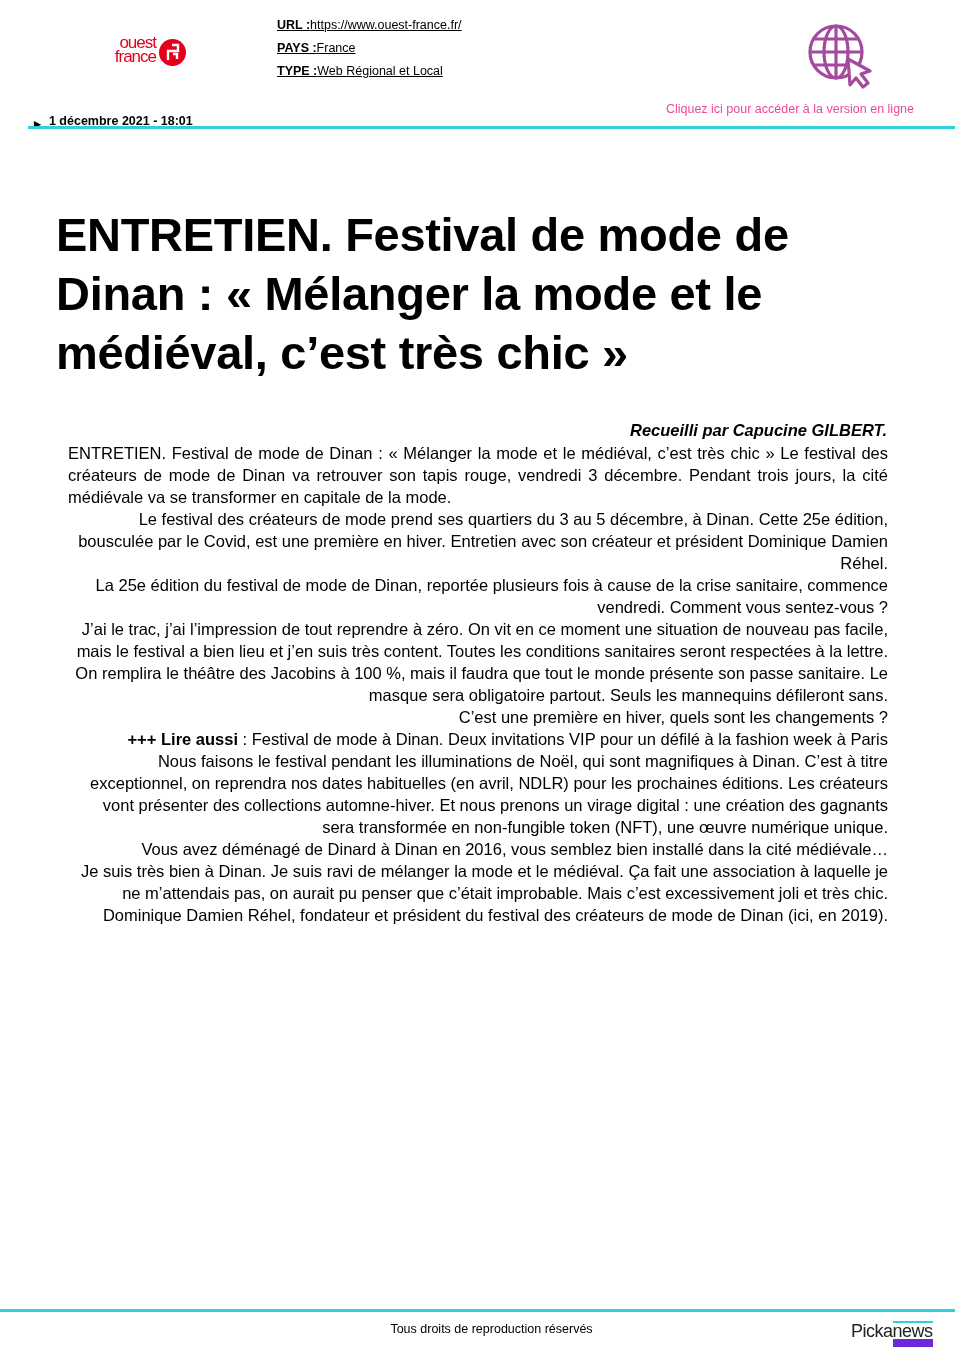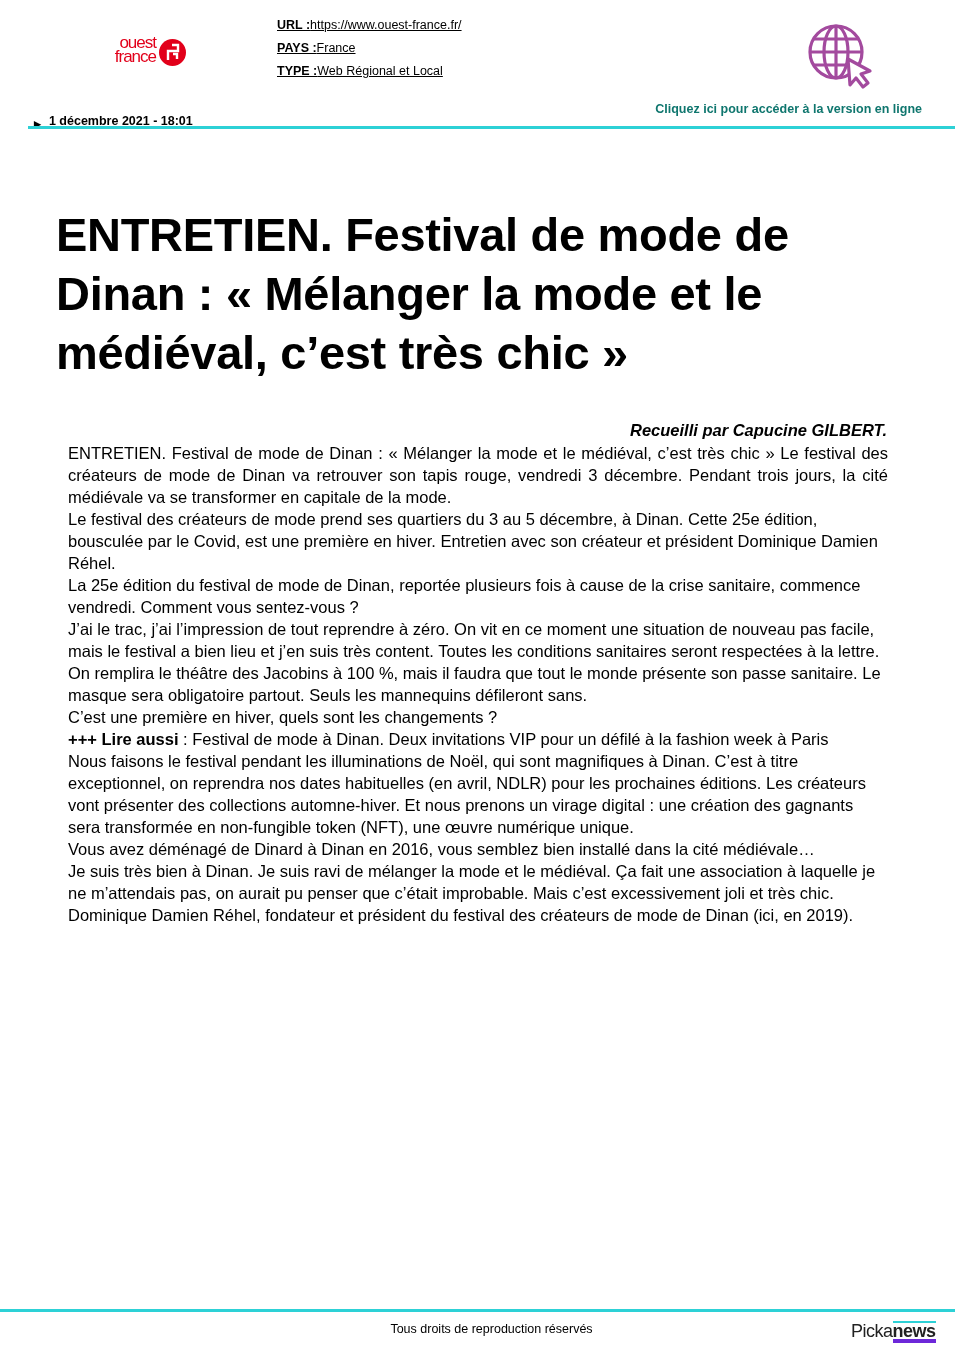--- a/index.html
+++ b/index.html
@@ -23,51 +23,51 @@
   .meta {
     position: absolute; left: 277px; top: 14px; font-size: 12.5px; line-height: 23px; text-decoration: underline;
   }
   .meta .lbl { font-weight: bold; }
   .globe { position: absolute; left: 806px; top: 22px; width: 68px; height: 68px; }
   .date-row {
     position: absolute; left: 34px; top: 114px; font-size: 12.5px; font-weight: bold;
   }
   .date-row .arrow { font-size: 9px; margin-right: 8px; position: relative; top: 2px; }
   .online-link {
-    position: absolute; right: 33px; top: 102px; font-size: 12.5px; font-weight: bold;
-    color: #0f766e; text-decoration: none; cursor: pointer;
+    position: absolute; right: 41px; top: 102px; font-size: 12.5px; font-weight: normal;
+    color: #ec4899; text-decoration: none; cursor: pointer;
   }
   .rule-top {
     position: absolute; left: 28px; top: 126px; width: 927px; height: 3px; background: #2dd1d6;
   }
   .title {
     position: absolute; left: 56px; top: 205px; width: 820px; margin: 0;
     font-family: "Liberation Sans", sans-serif; font-weight: bold; font-size: 47px; line-height: 59px;
     letter-spacing: -0.3px;
   }
   .byline {
     position: absolute; right: 68px; top: 421px; font-size: 16.5px; font-weight: bold; font-style: italic; margin-left: 18px;
   }
   .body-text {
     position: absolute; left: 68px; top: 442px; width: 820px; font-size: 16.5px; line-height: 22px;
   }
-  .body-text p { margin: 0; }
+  .body-text p { margin: 0; text-align: right; }
   .body-text .justify { text-align: justify; }
   .body-text .readmore { font-weight: bold; }
   .end-mark { display: inline-block; width: 7px; height: 7px; background: #000; margin-left: 6px; position: relative; top: -2px; }
   .rule-bottom {
     position: absolute; left: 0; top: 1309px; width: 955px; height: 3px; background: #2dd1d6;
   }
   .footer-text {
     position: absolute; left: 0; width: 983px; top: 1322px; text-align: center; font-size: 12.5px;
   }
   .picka {
     position: absolute; left: 851px; top: 1321px; font-size: 18px; color: #222; letter-spacing: -0.5px;
   }
-  .picka .news { font-weight: bold; border-top: 2px solid #2dd1d6; border-bottom: 4px solid #6d28d9; line-height: 16px; display: inline-block; }
+  .picka .news { font-weight: normal; border-top: 2px solid #2dd1d6; border-bottom: 8px solid #6d28d9; line-height: 16px; display: inline-block; }
 </style>
 </head>
 <body>
 
 <div class="logo">
   <div class="logo-text">
     <span>ouest</span>
     <span>france</span>
   </div>
   <div class="logo-circle">

